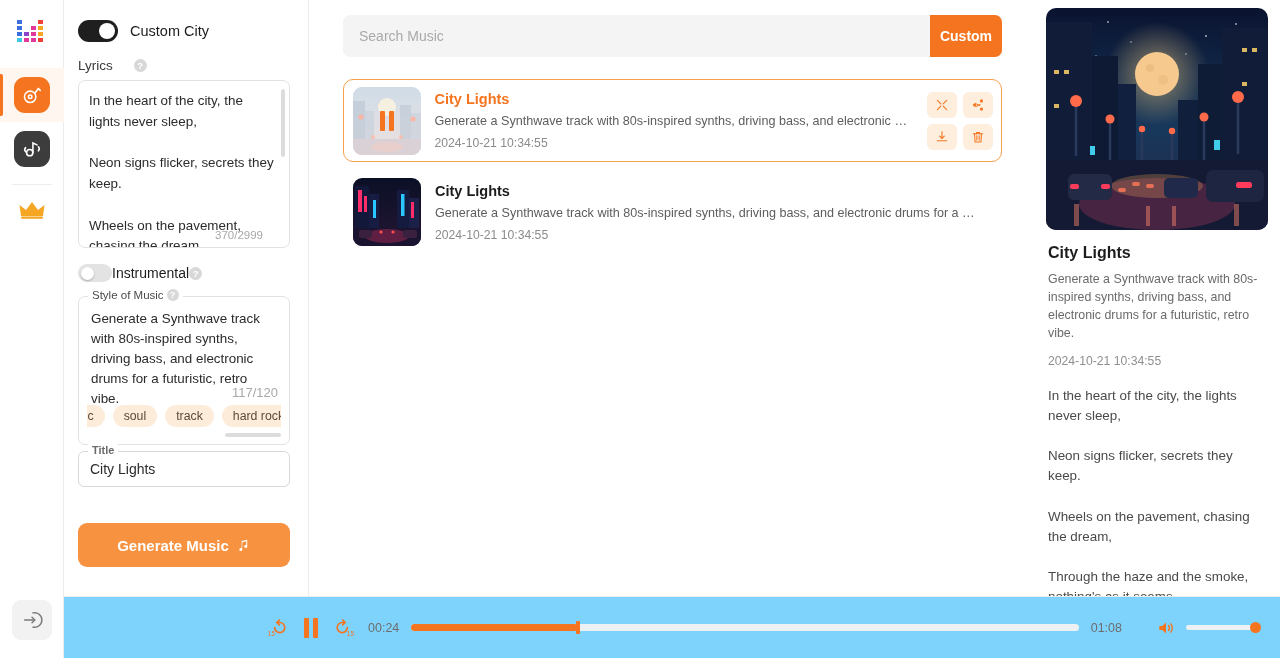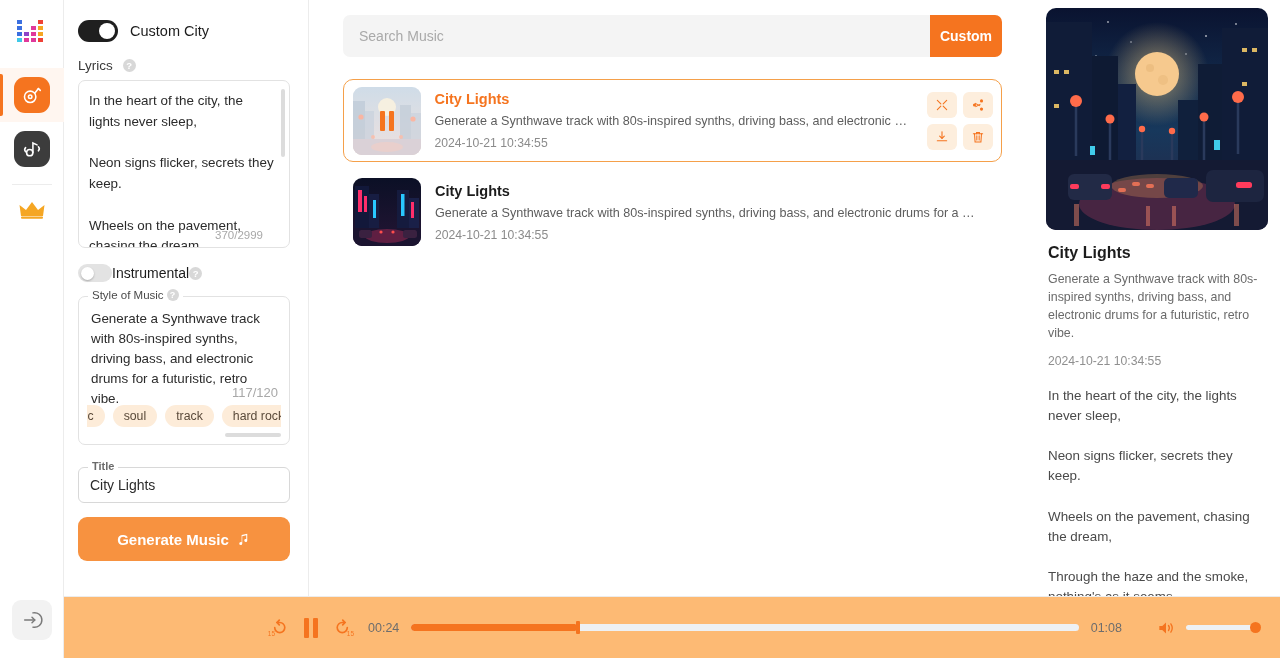--- a/index.html
+++ b/index.html
@@ -61,21 +61,21 @@
   .switch.on { background: #1f1f1f; }
   .switch.off { background: #e3e3e3; }
   .switch .knob {
     position:absolute; top:3px; width:16px; height:16px; border-radius:50%; background:#fff;
     box-shadow: 0 1px 2px rgba(0,0,0,.25);
   }
   .switch.on .knob { right: 3px; }
   .switch.off .knob { left: 3px; }
   .toggle-label { font-size: 14.5px; color: #1c1c1c; }
 
-  .field-label { font-size: 13.5px; color: #3a3a3a; display:flex; align-items:center; gap:10px; }
+  .field-label { font-size: 13.5px; color: #3a3a3a; display:flex; align-items:center; gap:21px; }
   .help {
     width: 13px; height: 13px; border-radius: 50%; background: #d8d8d8; color: #fff;
     font-size: 9.5px; line-height: 13px; text-align:center; font-weight:bold; display:inline-block; cursor:pointer;
   }
 
   .lyrics-wrap { margin-top: 7px; position: relative; }
   .boxed {
     border: 1px solid #e2e2e2; border-radius: 7px; background:#fff; position:relative;
   }
   .lyrics-box { height: 166px; padding: 10px 14px 0 10px; overflow: hidden; position: relative; }
@@ -106,26 +106,26 @@
     display: flex; gap: 8px; padding: 4px 0 4px 0; margin: 0 8px;
     overflow: hidden; align-items:center;
   }
   .tag {
     background: #fdecd9; color: #5a4a3a; border-radius: 12px;
     padding: 4px 11px; font-size: 12.3px; white-space: nowrap; cursor:pointer;
   }
   .tag.clipped { margin-left: -16px; }
   .h-scroll { height: 4px; background: #dcdcdc; border-radius: 2px; width: 56px; margin: 2px 8px 7px auto; }
 
-  .title-field { margin-top: 22px; position:relative; border:1px solid #d8d8d8; border-radius:6px; height: 36px; }
+  .title-field { margin-top: 6px; position:relative; border:1px solid #d8d8d8; border-radius:6px; height: 36px; }
   .title-field .outlined-legend { color: #6b6b6b; font-weight: 600; font-size: 11px; }
   .title-value { font-size: 14px; color: #2b2b2b; padding: 9px 11px; }
 
   .generate-btn {
-    margin-top: 14px; width: 100%; height: 44px; border-radius: 9px;
+    margin-top: 36px; width: 100%; height: 44px; border-radius: 9px;
     background: #f79240; color: #fff; font-size: 15px; font-weight: bold;
     display:flex; align-items:center; justify-content:center; gap:7px; cursor:pointer; border:none;
     font-family: "Liberation Sans", sans-serif;
   }
 
   
   .center {
     flex: 1 1 auto; height: 596px; padding: 10px 14px 0 14px;
     display:flex; flex-direction: column; overflow:hidden;
   }
@@ -171,21 +171,21 @@
   }
   .cover { width: 222px; height: 222px; border-radius: 10px; overflow:hidden; }
   .detail-title { font-size: 16px; font-weight: bold; color:#1c1c1c; margin-top: 14px; padding: 0 2px; }
   .detail-desc { font-size: 12.4px; line-height: 1.45; color: #6a6a6a; margin-top: 9px; padding: 0 2px; }
   .detail-date { font-size: 12.2px; color: #8f8f8f; margin-top: 11px; padding: 0 2px; }
   .detail-lyrics { font-size: 13.4px; line-height: 1.5; color: #4a4a4a; margin-top: 18px; padding: 0 2px; white-space: pre-wrap; }
 
   
   .player {
     position: absolute; left: 64px; bottom: 0; width: 1216px; height: 62px;
-    border-top: 1px solid #ececec; background: #fdba74;
+    border-top: 1px solid #ececec; background: #7dd3fc;
     display: flex; align-items: center; padding: 0 22px;
   }
   .transport { display:flex; align-items:center; gap: 16px; margin-left: 180px; }
   .t-btn { cursor:pointer; display:flex; align-items:center; }
   .pause-btn { display:flex; gap: 4px; cursor:pointer; }
   .pause-btn i { display:block; width: 5px; height: 20px; background: #f5741f; border-radius: 1px; }
   .time { font-size: 12.5px; color: #6d6d6d; margin: 0 12px; }
   .progress-track {
     flex: 1 1 auto; height: 7px; background: #eef1f4; border-radius: 4px; position: relative; cursor: pointer;
   }

